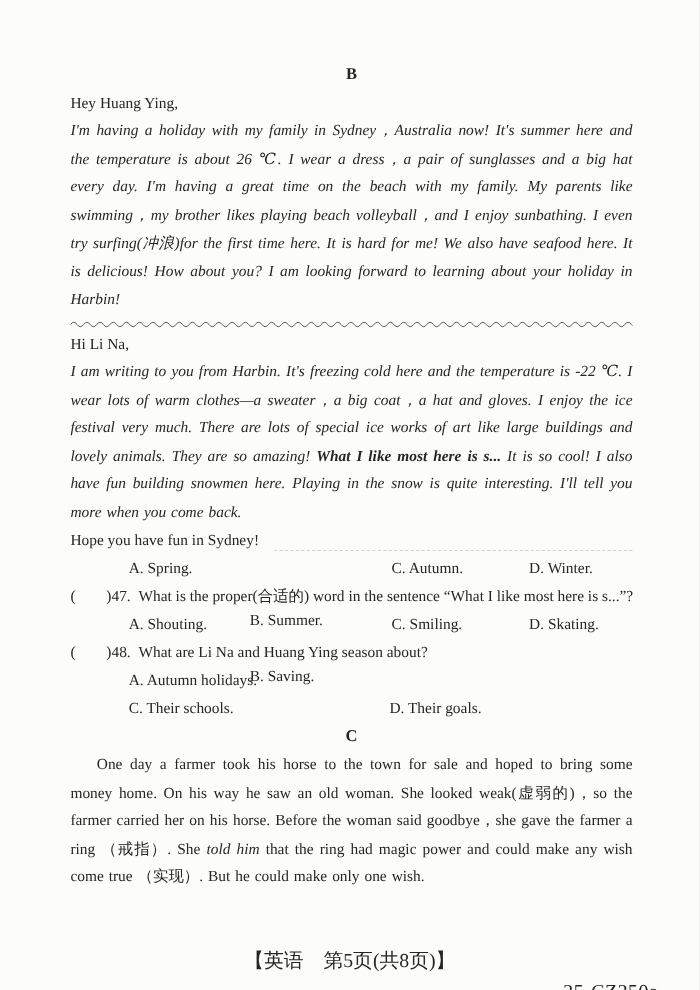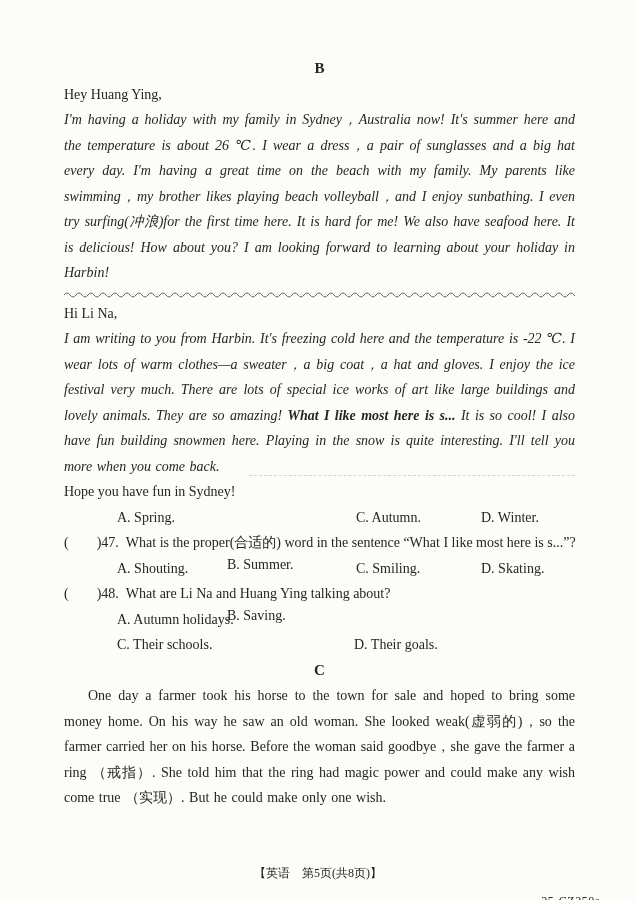--- a/index.html
+++ b/index.html
@@ -22,28 +22,28 @@
     font-size:15px;
     margin:0;
   }
   p{margin:0;}
   .body-par{
     text-align:justify;
     word-spacing:1px;
     font-style:italic;
   }
   .bold-inline{font-weight:bold;}
-  .italic-inline{}
+  .italic-inline{font-style:italic;}
   .wavy-divider{
     display:block;
     height:10px;
     margin:3px 0 2px 0;
     overflow:hidden;
   }
-  .hope-line{display:flex;align-items:flex-start;}
+  .hope-line{display:flex;align-items:flex-end;}
   .scan-artifact{
     flex:1;
     margin-left:14px;
     border-bottom:1.6px dashed #c9c9bd;
     transform:translateY(-4px);
     opacity:.75;
   }
   .q-line{white-space:nowrap;}
   .q-label{margin-right:7px;}
   .opt-row{position:relative;height:25.5px;}
@@ -54,21 +54,21 @@
   .opt-row .opt-col2{position:absolute;left:290px;}
   .passage-c{
     text-align:justify;
     word-spacing:1px;
     text-indent:24px;
   }
   .footer{
     position:absolute;
     left:0;right:0;top:861px;
     height:26px;
-    font-size:12px;
+    font-size:18px;
     font-family:Liberation Serif, serif;
   }
   .footer-center{
     position:absolute;left:0;right:0;
     text-align:center;
   }
   .footer-right{
     position:absolute;right:31px;
     letter-spacing:.5px;
     margin-top:28px;
@@ -107,21 +107,21 @@
   </div>
 
   <p class="q-line"><span class="q-label">(  )47.</span><span>What is the proper(合适的) word in the sentence “What I like most here is s...”?</span></p>
   <div class="opt-row">
     <span class="opt-a">A. Shouting.</span>
     <span class="opt-b4">B. Saving.</span>
     <span class="opt-c4">C. Smiling.</span>
     <span class="opt-d4">D. Skating.</span>
   </div>
 
-  <p class="q-line"><span class="q-label">(  )48.</span><span>What are Li Na and Huang Ying talking about?</span></p>
+  <p class="q-line"><span class="q-label">(  )48.</span><span>What are Li Na and Huang Ying season about?</span></p>
   <div class="opt-row">
     <span class="opt-a">A. Autumn holidays.</span>
   </div>
   <div class="opt-row">
     <span class="opt-a">C. Their schools.</span>
     <span class="opt-col2">D. Their goals.</span>
   </div>
 
   <h2 class="section-heading">C</h2>
 

